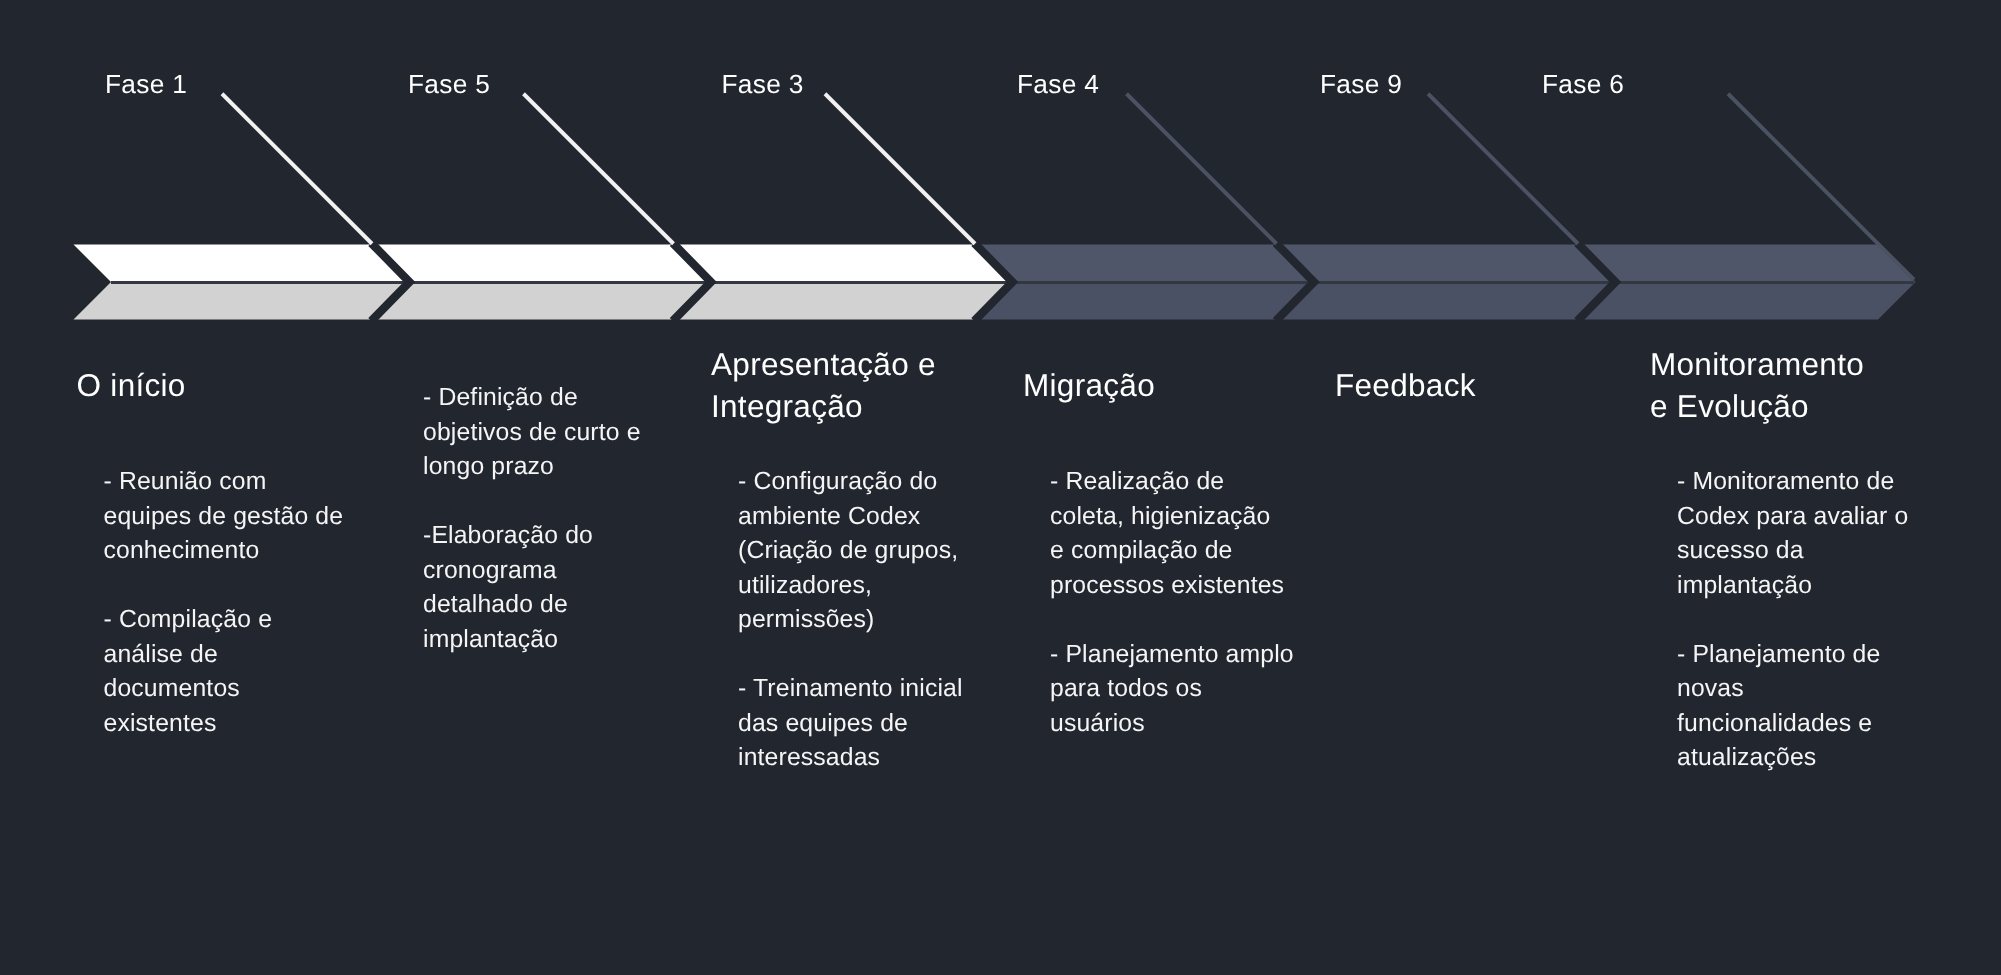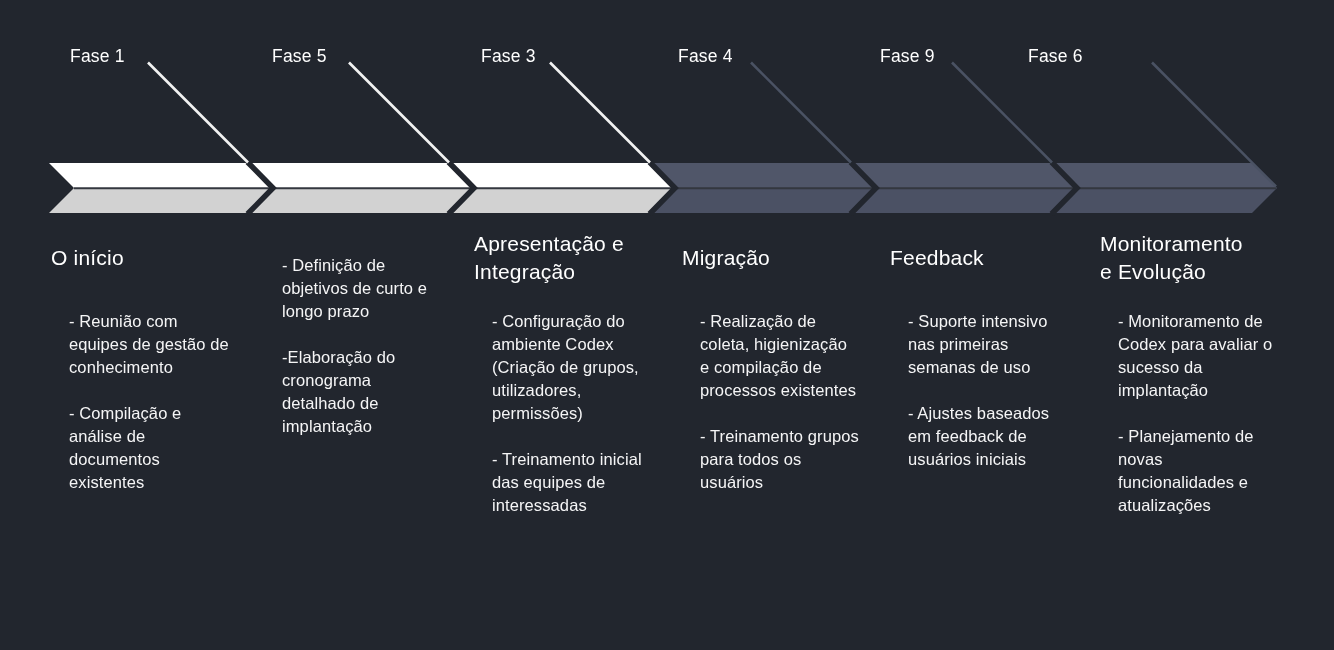--- a/index.html
+++ b/index.html
@@ -141,36 +141,28 @@
     </div>
   </div>
 
   <div class="col" style="left:682px">
     <div class="col-title">Migração</div>
     <div class="bullets">
       <p class="bullet">- Realização de
 coleta, higienização
 e compilação de
 processos existentes</p>
-      <p class="bullet">- Treinamento grupos
+      <p class="bullet">- Planejamento amplo
 para todos os
 usuários</p>
     </div>
   </div>
 
   <div class="col" style="left:890px">
     <div class="col-title">Feedback</div>
-    <div class="bullets">
-      <p class="bullet">- Suporte intensivo
-nas primeiras
-semanas de uso</p>
-      <p class="bullet">- Ajustes baseados
-em feedback de
-usuários iniciais</p>
-    </div>
   </div>
 
   <div class="col" style="left:1100px">
     <div class="col-title">Monitoramento
 e Evolução</div>
     <div class="bullets">
       <p class="bullet">- Monitoramento de
 Codex para avaliar o
 sucesso da
 implantação</p>

